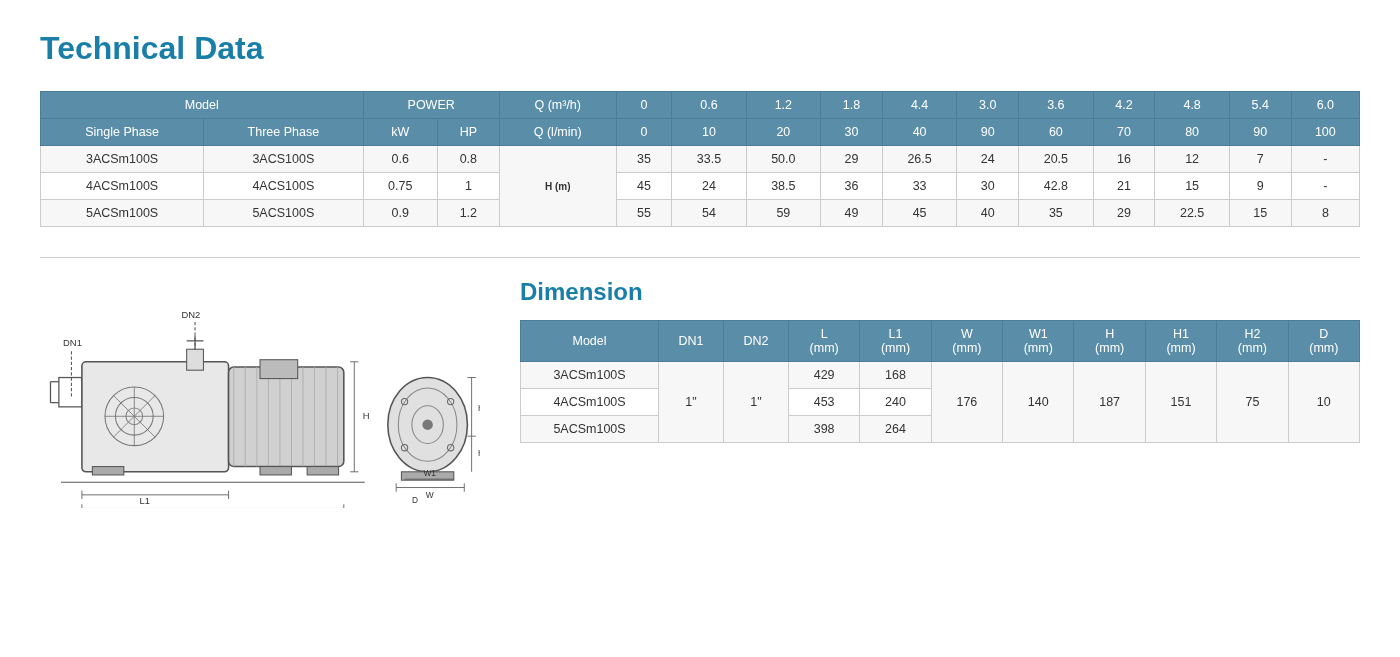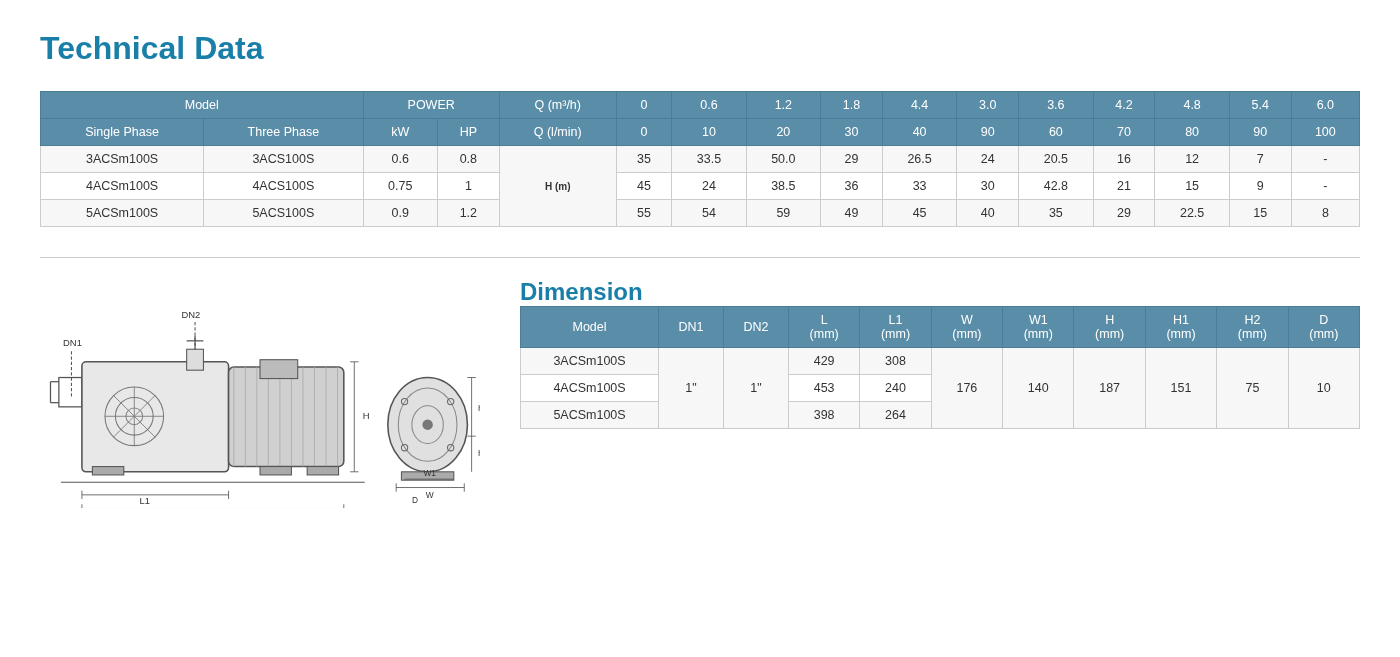--- a/index.html
+++ b/index.html
@@ -80,20 +80,21 @@
 
     
     .dimension-section {
       flex: 1;
     }
 
     h2.dimension-title {
       color: #1a7fa8;
       font-size: 24px;
       font-weight: bold;
+      margin-bottom: 14px;
     }
 
     table.dim-table {
       width: 100%;
       border-collapse: collapse;
       font-size: 12.5px;
     }
 
     table.dim-table th {
       background: #5a8ea8;
@@ -336,21 +337,21 @@
           <th>H2<br>(mm)</th>
           <th>D<br>(mm)</th>
         </tr>
       </thead>
       <tbody>
         <tr>
           <td>3ACSm100S</td>
           <td rowspan="3">1"</td>
           <td rowspan="3">1"</td>
           <td>429</td>
-          <td>308</td>
+          <td>168</td>
           <td rowspan="3">176</td>
           <td rowspan="3">140</td>
           <td rowspan="3">187</td>
           <td rowspan="3">151</td>
           <td rowspan="3">75</td>
           <td rowspan="3">10</td>
         </tr>
         <tr>
           <td>4ACSm100S</td>
           <td>453</td>

